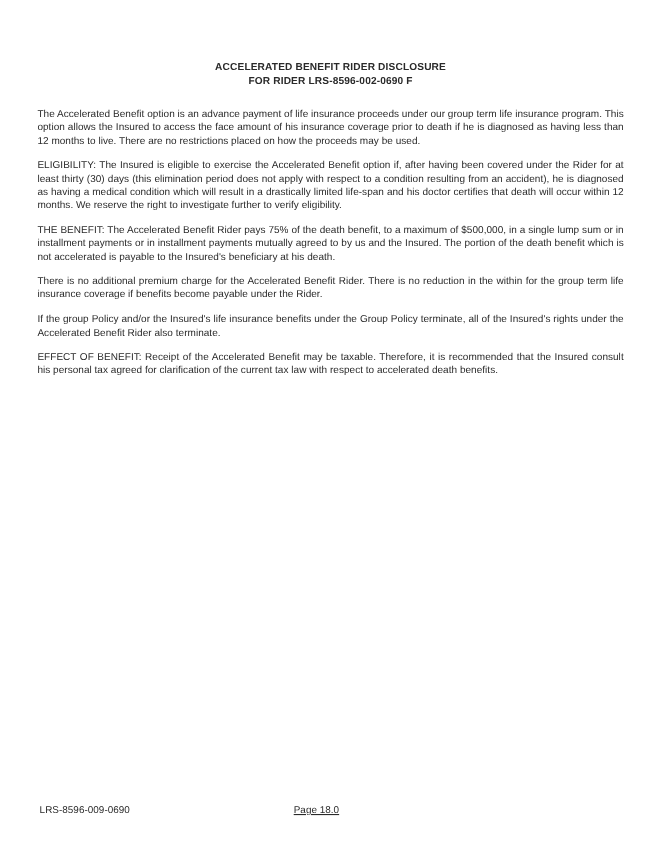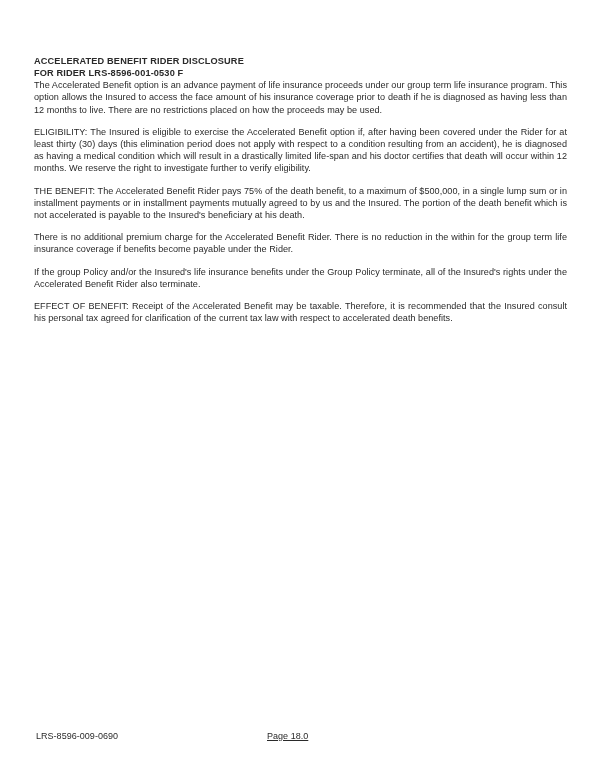--- a/index.html
+++ b/index.html
@@ -17,31 +17,32 @@
     overflow: hidden;
     box-sizing: border-box;
   }
   .content {
     position: absolute;
     left: 34px;
     top: 56px;
     width: 533px;
   }
   .doc-title {
-    text-align: left;
+    text-align: center;
     font-weight: bold;
     font-size: 9.2px;
     line-height: 11.6px;
     letter-spacing: 0.15px;
     margin: 0;
   }
   .doc-title .line2 {
     display: block;
   }
   .body-block {
+    margin-top: 18px;
   }
   p.para {
     margin: 0 0 10px 0;
     font-size: 9.1px;
     line-height: 12.2px;
     text-align: justify;
     text-justify: inter-word;
     letter-spacing: 0.03px;
   }
   p.para:last-child {
@@ -79,21 +80,21 @@
 </style>
 </head>
 <body>
 
 <div class="page">
 
   <div class="content">
 
     <h1 class="doc-title">
       <span>ACCELERATED BENEFIT RIDER DISCLOSURE</span>
-      <span class="line2">FOR RIDER LRS-8596-001-0530 F</span>
+      <span class="line2">FOR RIDER LRS-8596-002-0690 F</span>
     </h1>
 
     <div class="body-block">
 
       <p class="para"><span class="lead"></span><span>The Accelerated Benefit option is an advance payment of life insurance proceeds under our group term life insurance program.  This option allows the Insured to access the face amount of his insurance coverage prior to death if he is diagnosed as having less than 12 months to live.  There are no restrictions placed on how the proceeds may be used.</span></p>
 
       <p class="para"><span class="lead">ELIGIBILITY:</span><span>  The Insured is eligible to exercise the Accelerated Benefit option if, after having been covered under the Rider for at least thirty (30) days (this elimination period does not apply with respect to a condition resulting from an accident), he is diagnosed as having a medical condition which will result in a drastically limited life-span and his doctor certifies that death will occur within 12 months.  We reserve the right to investigate further to verify eligibility.</span></p>
 
       <p class="para"><span class="lead">THE BENEFIT:</span><span>  The Accelerated Benefit Rider pays 75% of the death benefit, to a maximum of $500,000, in a single lump sum or in installment payments or in installment payments mutually agreed to by us and the Insured.  The portion of the death benefit which is not accelerated is payable to the Insured's beneficiary at his death.</span></p>
 

